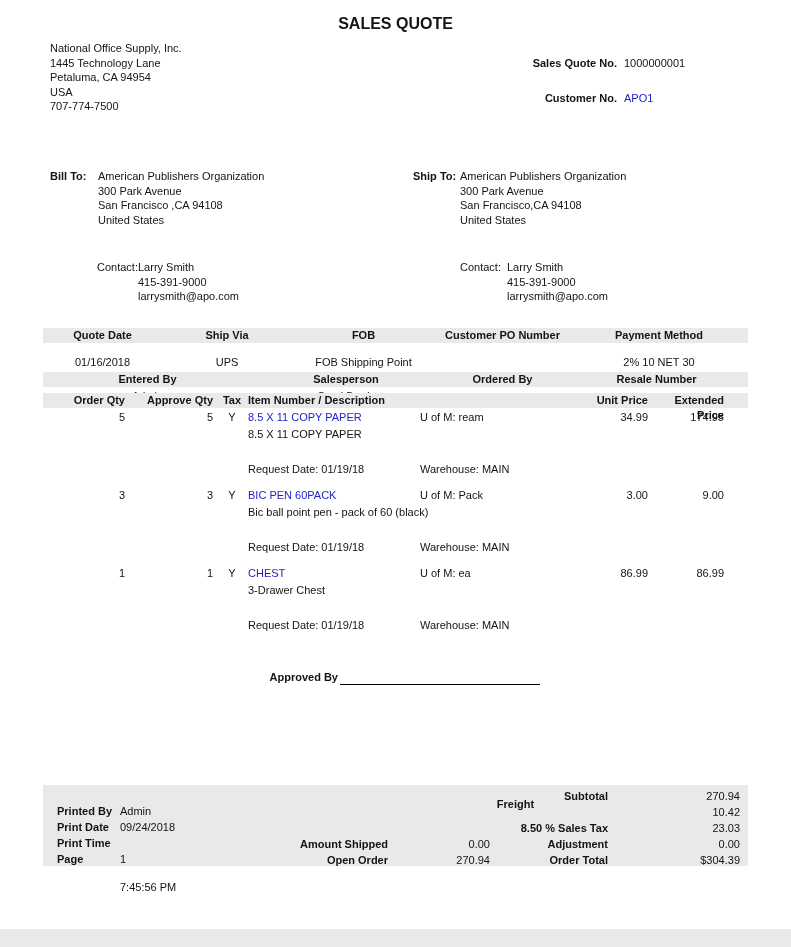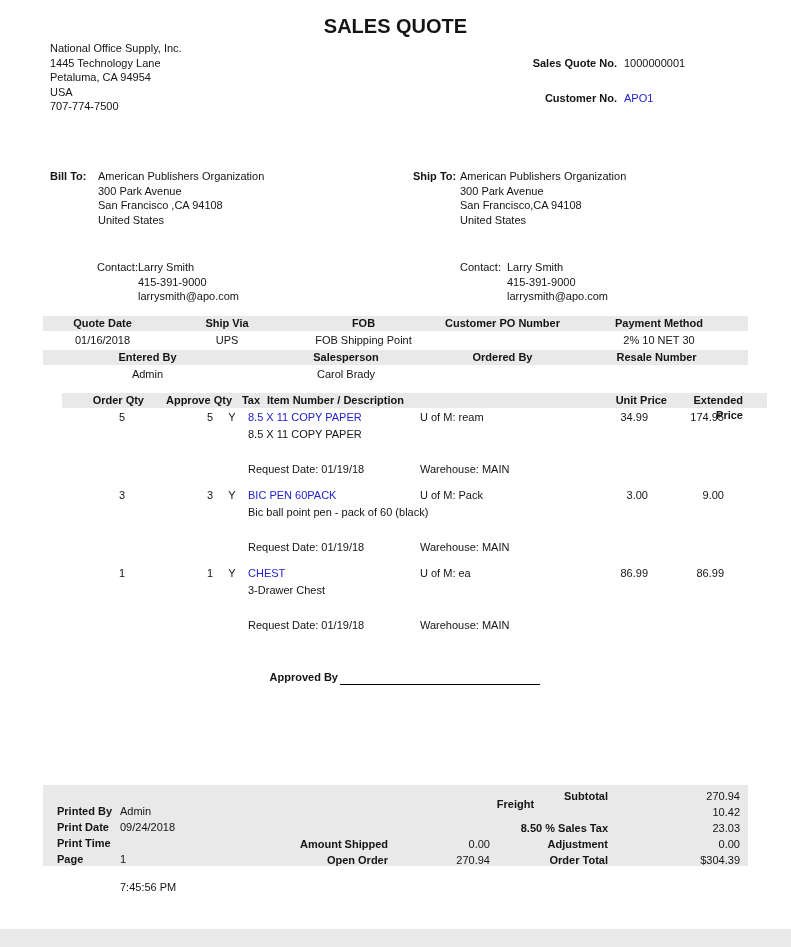--- a/index.html
+++ b/index.html
@@ -1,46 +1,46 @@
 <!DOCTYPE html>
 <html><head>
 <meta charset="utf-8">
 <style>
   * { margin:0; padding:0; box-sizing:border-box; }
   html,body { background:#ffffff; }
   body { font-family:"Liberation Sans","DejaVu Sans",sans-serif; color:#141414; }
   .page { position:relative; width:791px; height:947px; background:#fff; overflow:hidden; font-size:11px; }
   .link { color:#2222CC; cursor:pointer; }
 
-  .title { position:absolute; top:15px; left:0; width:791px; text-align:center; font-size:20px; font-weight:bold; }
+  .title { position:absolute; top:15px; left:0; width:791px; text-align:center; font-size:16px; font-weight:bold; }
 
   .company { position:absolute; left:50px; top:41px; line-height:14.5px; }
 
   .meta { position:absolute; left:467px; top:56px; width:300px; }
   .meta-row { display:flex; height:14px; line-height:14px; margin-bottom:21px; }
   .meta-label { width:150px; text-align:right; font-weight:bold; }
   .meta-value { margin-left:7px; }
 
   .addr { position:absolute; top:158px; display:flex; line-height:14.6px;margin-top:11px; }
   .addr.bill { left:50px; }  .addr.bill .addr-label { width:48px; }
   .addr.ship { left:413px; } .addr.ship .addr-label { width:47px; }
   .addr-label { font-weight:bold; }
 
   .contact { position:absolute; top:260px; display:flex; line-height:14.6px; }
   .contact.bill { left:97px; }  .contact.bill .contact-label { width:41px; }
   .contact.ship { left:460px; } .contact.ship .contact-label { width:47px; }
 
   .order-info { position:absolute; left:43px; top:316px; width:705px; }
   .oi-row { display:grid; height:15px; line-height:15px; text-align:center; margin-bottom:2px; }
-  .g5 { grid-template-columns:119px 130px 143px 135px 178px; }
+  .g5 { grid-template-columns:119px 130px 143px 135px 178px;margin-top:12px; }
   .g4 { grid-template-columns:209px 188px 125px 183px; }
   .bar { background:#e9e9e9; font-weight:bold; }
 
   .items-header, .item-line { display:grid; grid-template-columns:85px 88px 32px 172px 155px 73px 100px; }
-  .items-header { position:absolute; left:43px; top:393px; width:705px; height:15px; line-height:15px; background:#e9e9e9; font-weight:bold;margin-left:19px; }
+  .items-header { position:absolute; left:43px; top:393px; width:705px; height:15px; line-height:15px; background:#e9e9e9; font-weight:bold; }
   .item { position:absolute; left:43px; width:705px; }
   .item-line { height:17px; line-height:14px; }
   .item-line.req { margin-top:18px; }
   .c1{grid-column:1} .c2{grid-column:2} .c3{grid-column:3} .c4{grid-column:4}
   .c5{grid-column:5} .c6{grid-column:6} .c7{grid-column:7} .c4span{grid-column:4 / 8}
   .ra{text-align:right} .ca{text-align:center}
   .pr3{padding-right:3px} .pr8{padding-right:24px}
 
   .approval { position:absolute; left:43px; top:670px; width:705px; height:40px; }
   .approved-by { position:absolute; left:225px; top:0; width:70px; text-align:right; font-weight:bold; line-height:14px; }

